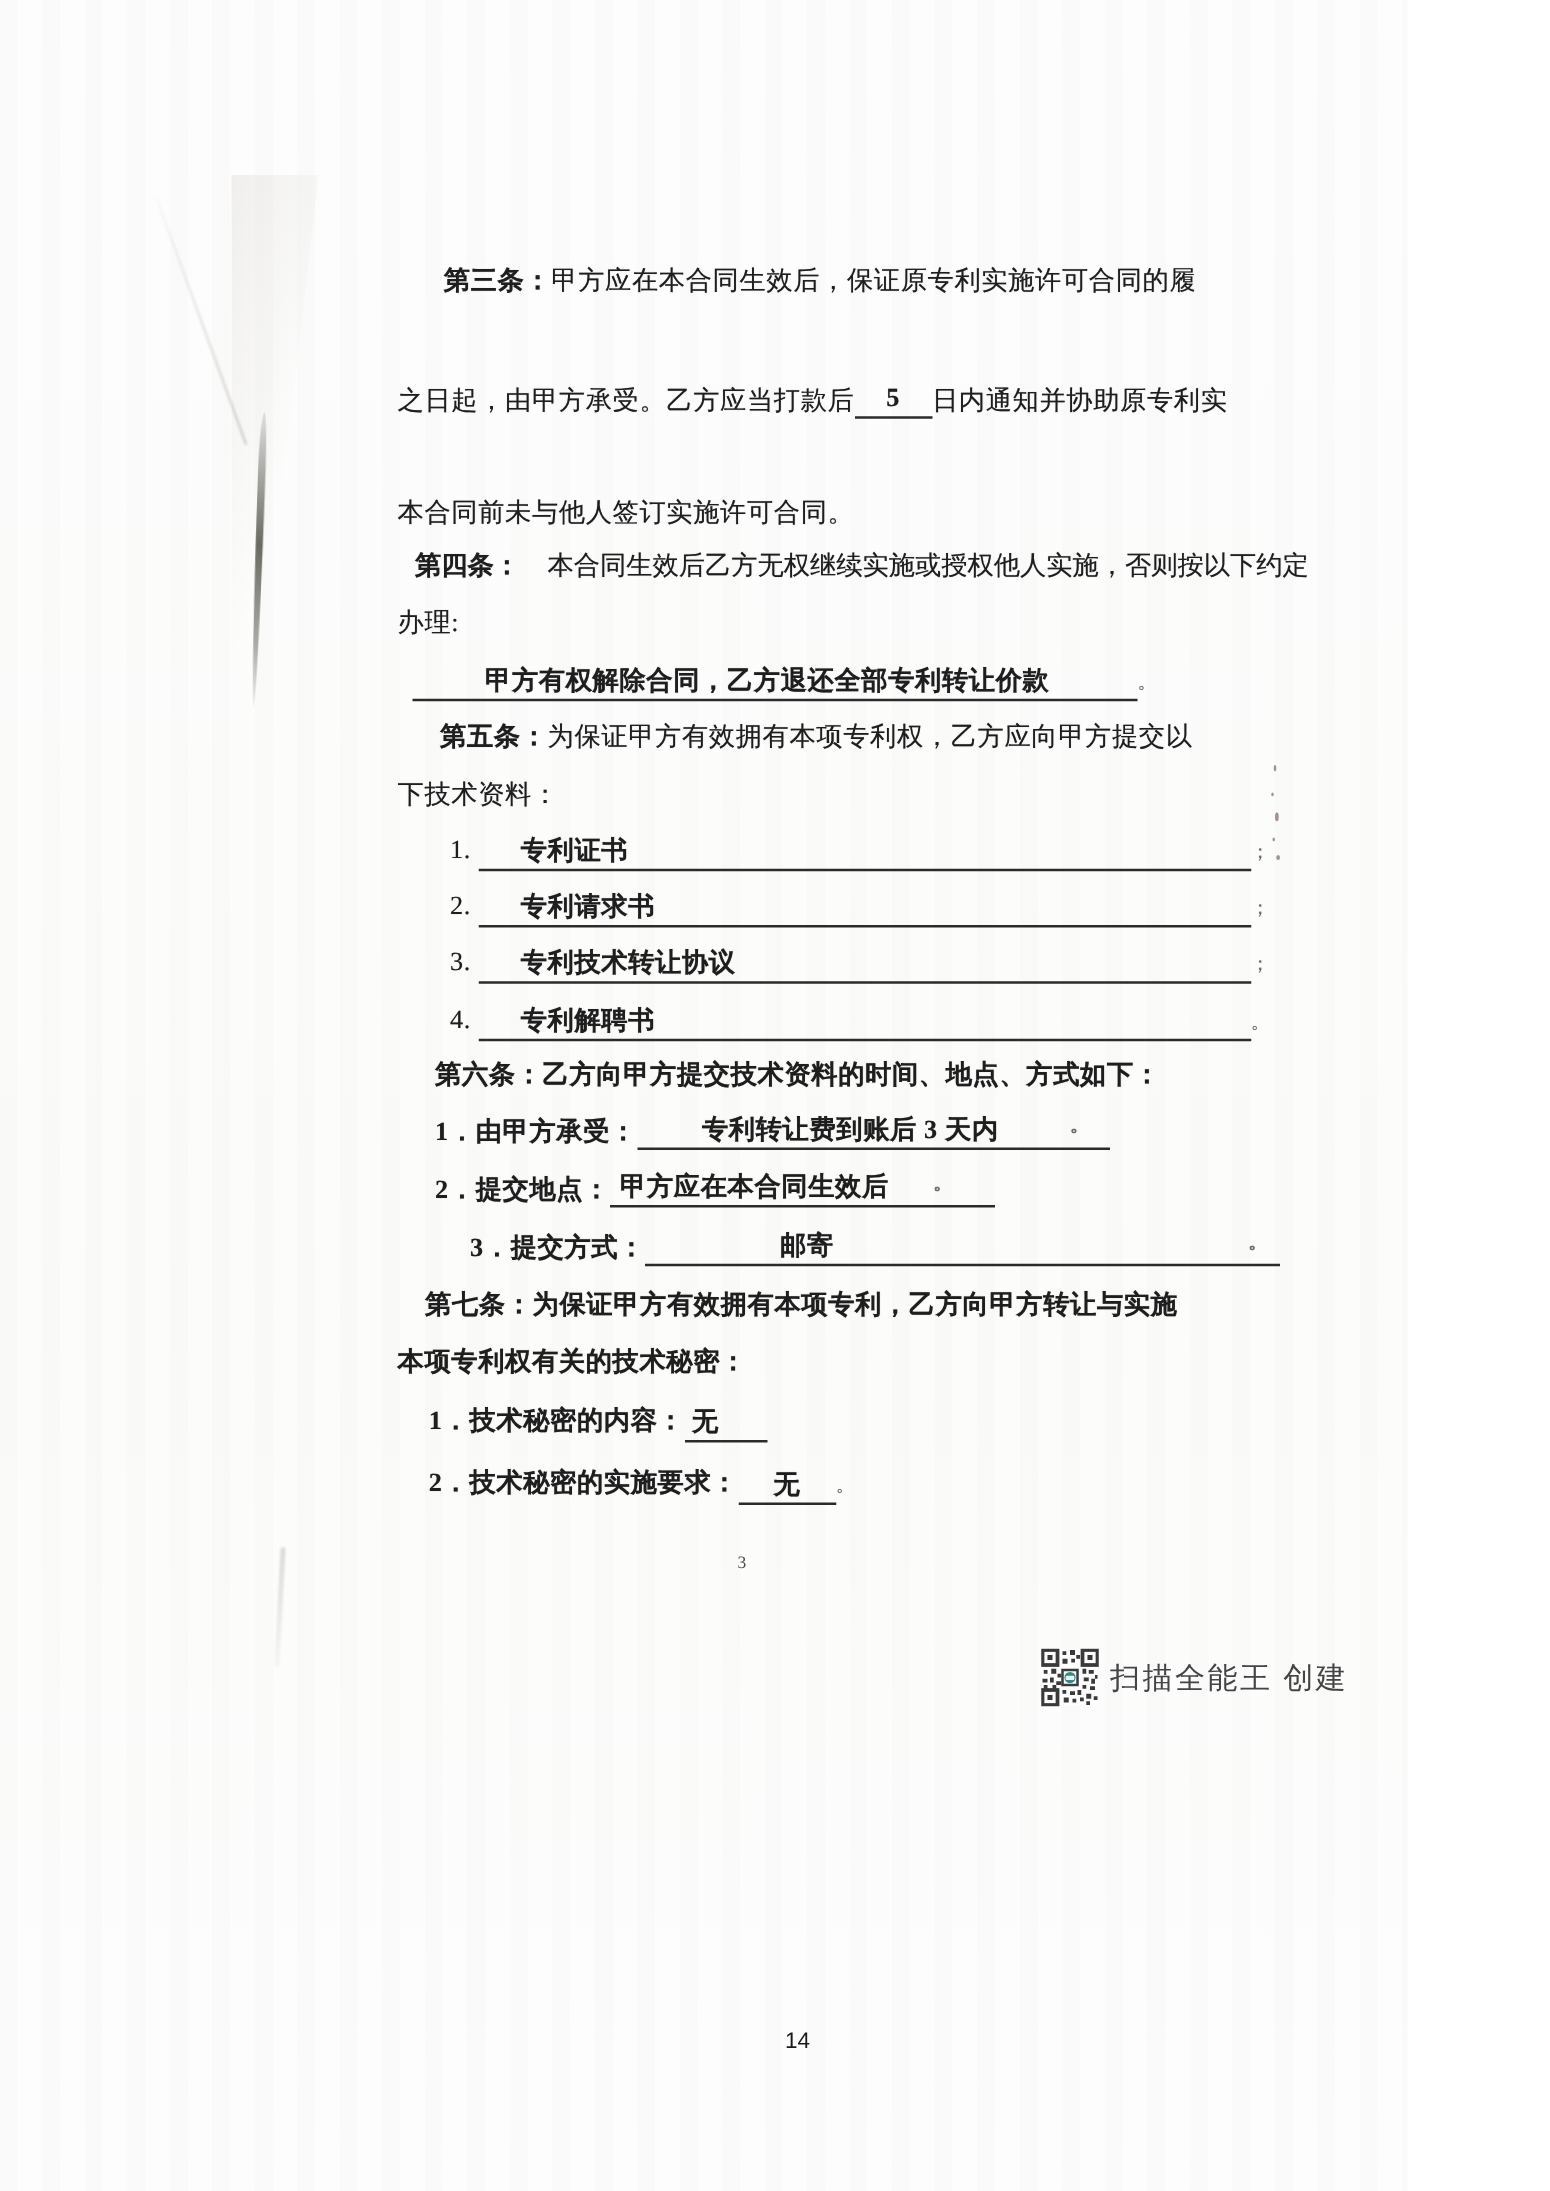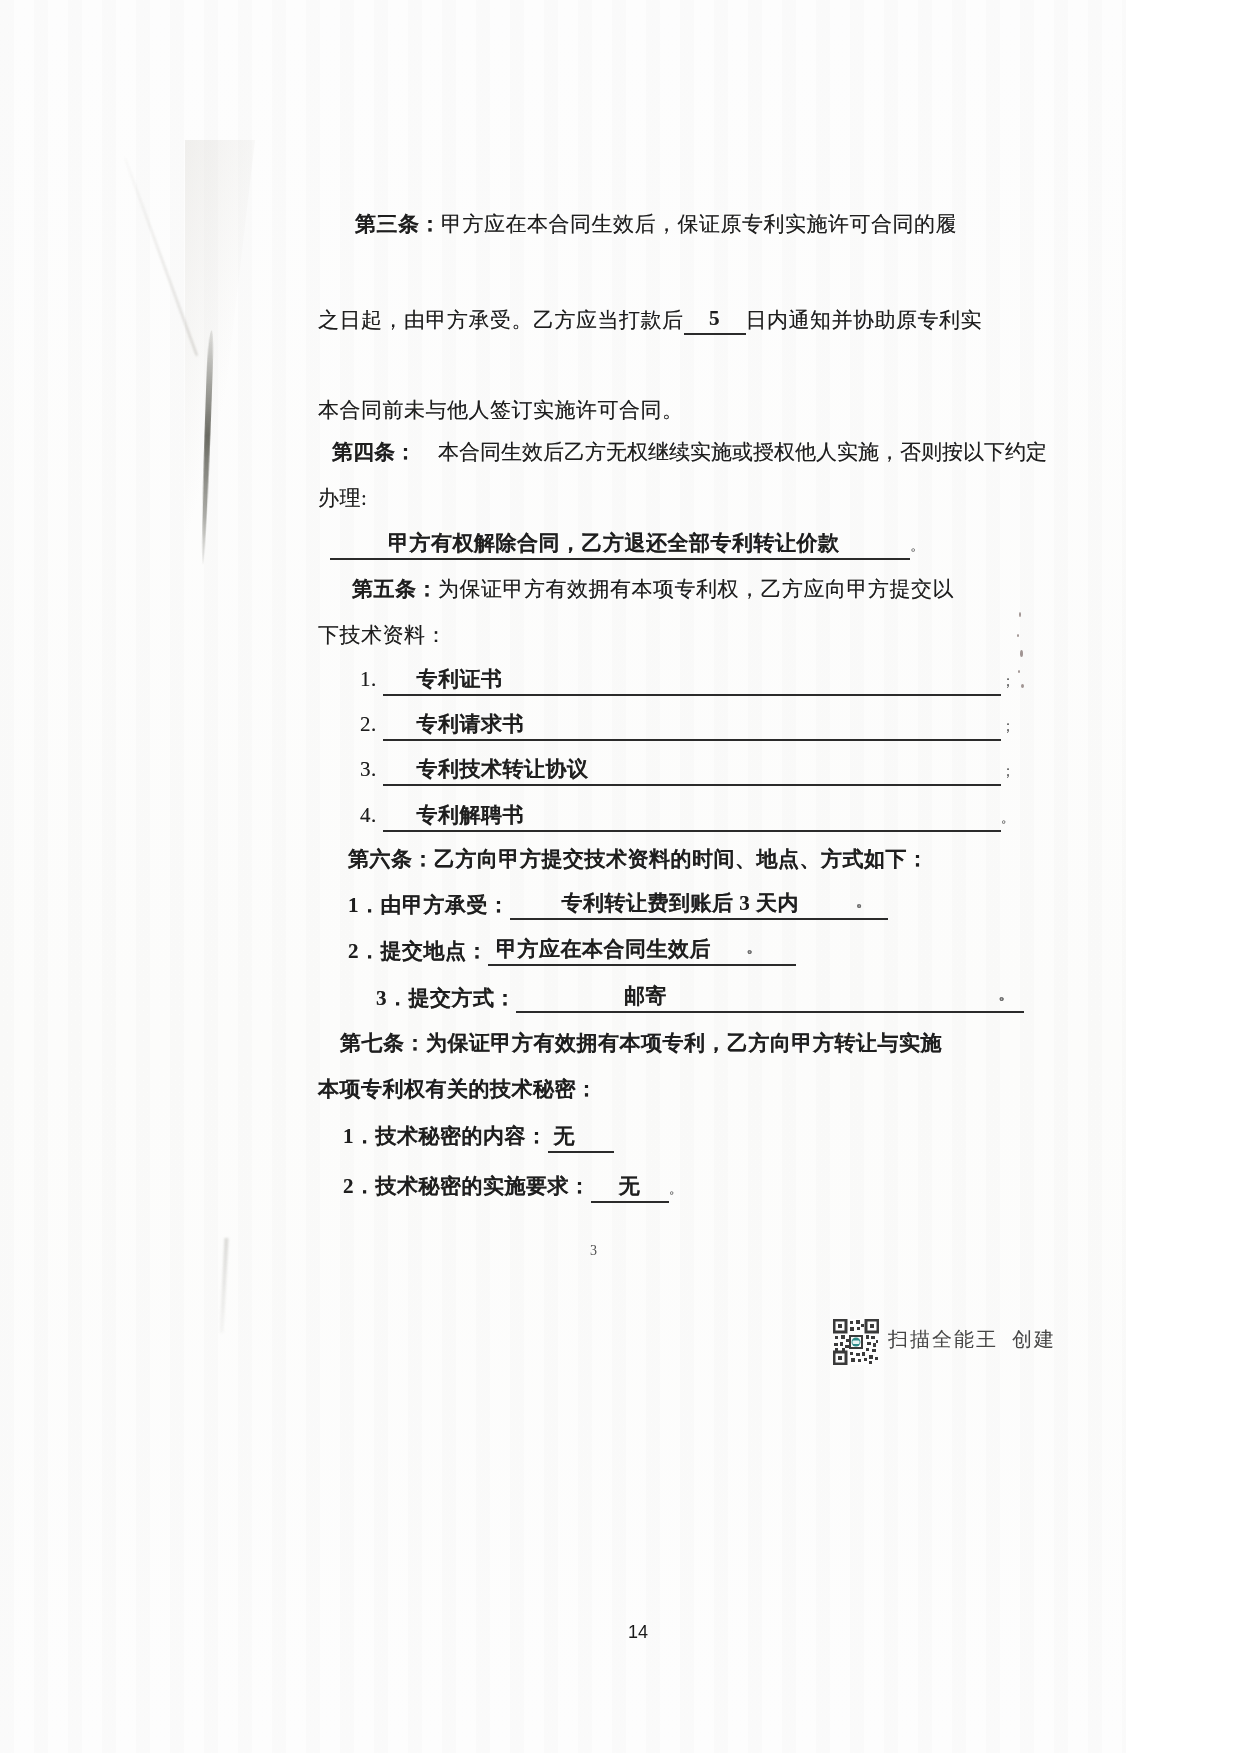--- a/index.html
+++ b/index.html
@@ -61,22 +61,22 @@
   .gap{display:inline-block;width:22px;}
   .blank{
     display:inline-block;border-bottom:2px solid #2b2b2b;
     text-align:left;vertical-align:bottom;
   }
   .blank.center{text-align:center;}
   .tail{color:#6d6d6d;font-size:15px;vertical-align:baseline;}
   .tiny-mark{position:absolute;font-size:14px;color:#4f4f4f;}
   .scanner-caption{
     position:absolute;left:888px;top:1326px;
-    font-size:20px;color:#454545;letter-spacing:2px;
-    font-family:Liberation Mono, monospace;
+    font-size:24px;color:#454545;letter-spacing:2px;
+    font-family:Liberation Sans, sans-serif;
   }
   .qr{position:absolute;left:833px;top:1319px;width:46px;height:46px;}
   .page-number{
     position:absolute;left:628px;top:1622px;
     font-size:18px;color:#1a1a1a;
     font-family:"Liberation Sans","DejaVu Sans",sans-serif;
   }
 </style>
 </head>
 <body>

